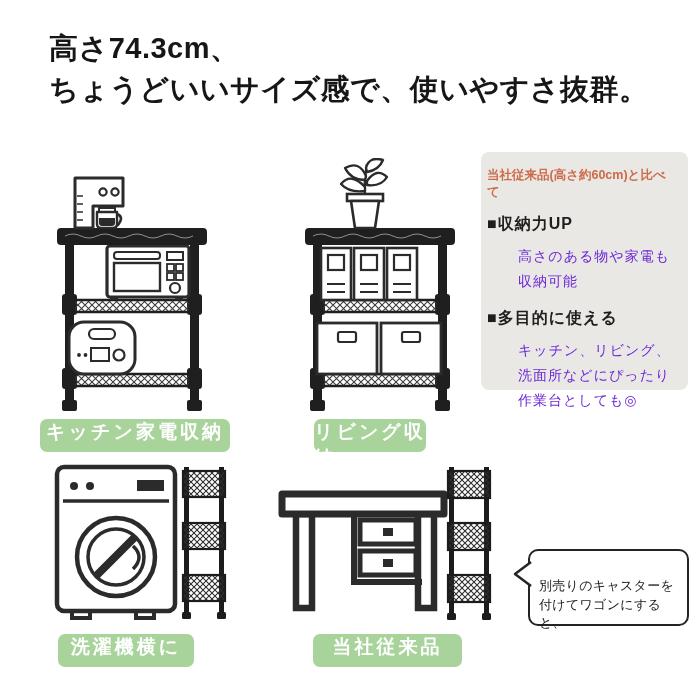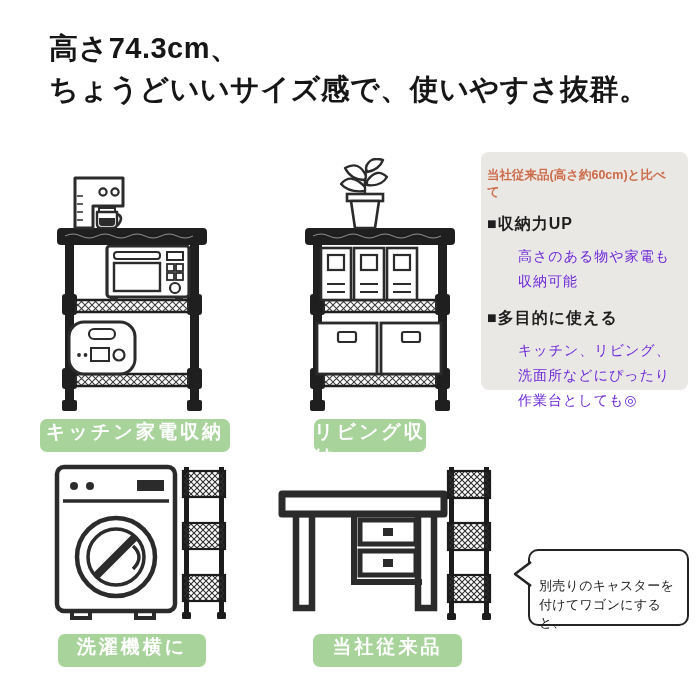--- a/index.html
+++ b/index.html
@@ -204,21 +204,21 @@
         <rect x="37" y="0" width="5" height="145" fill="#1c1c1c"></rect>
         <rect x="0" y="145" width="9" height="7" rx="1.5" fill="#1c1c1c"></rect>
         <rect x="35" y="145" width="9" height="7" rx="1.5" fill="#1c1c1c"></rect>
         <rect x="1" y="4" width="42" height="26" fill="url(#meshC)" stroke="#1c1c1c" stroke-width="2.2"></rect>
         <rect x="1" y="56" width="42" height="26" fill="url(#meshC)" stroke="#1c1c1c" stroke-width="2.2"></rect>
         <rect x="1" y="108" width="42" height="26" fill="url(#meshC)" stroke="#1c1c1c" stroke-width="2.2"></rect>
       </g>
     </g>
   </svg>
 </div>
-<div class="abs scene-label" style="left:58px;top:634px;width:148px;border-radius:7px;">
+<div class="abs scene-label" style="left:58px;top:634px;width:136px;border-radius:7px;">
   <span>洗濯機横に</span>
 </div>
 
 <div class="abs" style="left:276px;top:461px;">
   <svg width="218" height="162" viewBox="0 0 218 162">
     <defs>
       <pattern id="meshD" width="6" height="6" patternUnits="userSpaceOnUse">
         <path d="M0,6 L6,0 M0,0 L6,6" stroke="#2e2e2e" stroke-width="1.1" fill="none"></path>
       </pattern>
     </defs>

